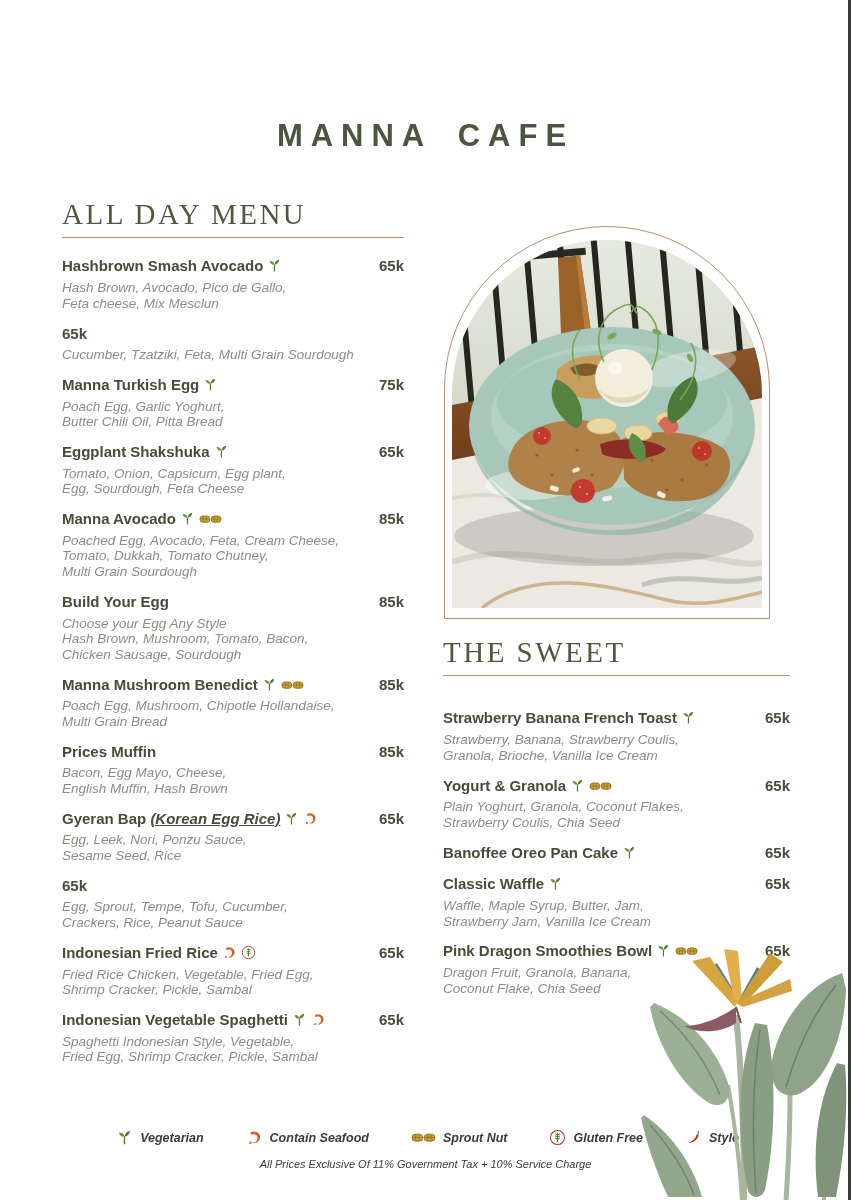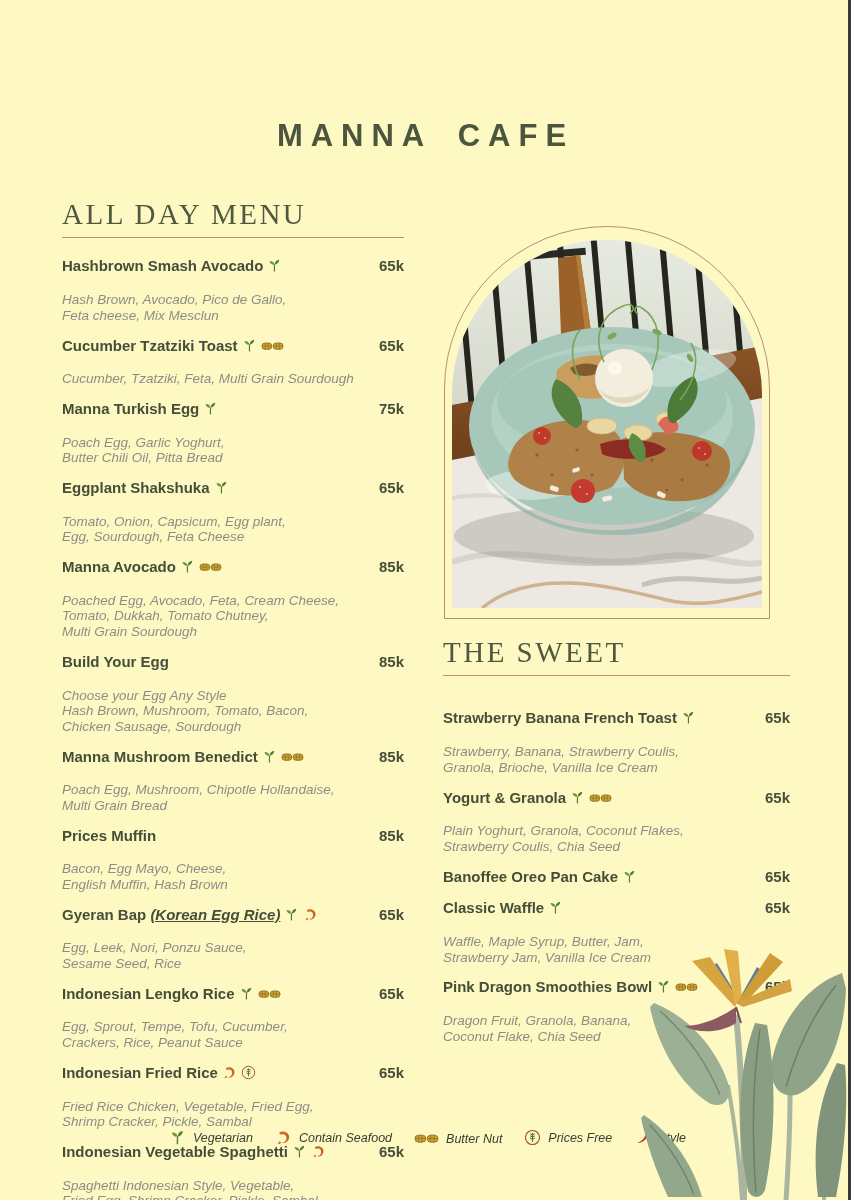--- a/index.html
+++ b/index.html
@@ -1,18 +1,18 @@
 <!DOCTYPE html>
 <html><head>
 <meta charset="utf-8">
 <style>
   html,body { margin:0; padding:0; background:#e9e5dc; }
   .page {
     position:relative; width:851px; height:1200px; margin:0 auto;
-    background:#fef9c3; overflow:hidden;
+    background:#ffffff; overflow:hidden;
     font-family:"Liberation Sans", sans-serif; color:#454E39;
   }
   .edge-right { position:absolute; right:0; top:0; width:3px; height:100%; background:#343d36; }
 
   .brand-title {
     position:absolute; top:118px; left:0; width:100%; text-align:center;
     font-size:31px; font-weight:700; letter-spacing:8px; word-spacing:10px; color:#4C563E;
   }
 
   .col { position:absolute; }
@@ -29,36 +29,36 @@
   .col-right .items { margin-top:33px; }
 
   .menu-item { margin-bottom:13px; }
   .item-head { display:flex; justify-content:space-between; align-items:center; gap:28px; }
   .item-name { font-size:15px; font-weight:700; color:#454E39; line-height:1.25; }
   .item-name .iname-italic { font-style:italic;text-decoration:underline; }
   .item-price { font-size:15px; font-weight:700; color:#454E39; white-space:nowrap; line-height:1.25; }
   .mi-icon { vertical-align:-2px; margin-left:4px; }
   .item-desc {
     font-size:13.5px; font-style:italic; color:#8D8D86; line-height:1.16;
-    margin-top:16px; white-space:pre-line;
+    margin-top:4px; white-space:pre-line;
   }
 
   .arch-outline {
     position:absolute; left:444px; top:226px; width:324px; height:391px;
     border:1.5px solid #B78F6F; border-radius:164px 164px 0 0;
   }
   .arch-photo {
     position:absolute; left:452px; top:240px; width:310px; height:368px;
     border-radius:155px 155px 0 0; overflow:hidden; background:#dfe3d8;
   }
   .arch-photo svg { display:block; }
 
   .legend {
     position:absolute; left:0; top:1129px; width:100%;
-    display:flex; justify-content:center; align-items:flex-end; gap:18px;
+    display:flex; justify-content:center; align-items:center; gap:38px;font-weight:bold;
   }
   .legend-entry { display:flex; align-items:center; gap:7px;
     font-size:12.5px; font-style:italic; color:#383E33; }
 
   .footer-note {
     position:absolute; top:1158px; left:0; width:100%; text-align:center;
     font-size:11px; font-style:italic; color:#383E33;
   }
 
   .flower { position:absolute; right:3px; bottom:0; }
@@ -110,25 +110,20 @@
             <span class="item-name">Hashbrown Smash Avocado<svg width="15" height="15" class="mi-icon">
                 <use href="#sym-veg"></use>
               </svg></span>
             <span class="item-price">65k</span>
           </div>
           <div class="item-desc">Hash Brown, Avocado, Pico de Gallo,
 Feta cheese, Mix Mesclun</div>
         </div>
         <div class="menu-item">
           <div class="item-head">
-            <span class="item-name">Cucumber Tzatziki Toast<svg width="15" height="15" class="mi-icon">
-                <use href="#sym-veg"></use>
-              </svg><svg width="23" height="14" class="mi-icon">
-                <use href="#sym-nut"></use>
-              </svg></span>
             <span class="item-price">65k</span>
           </div>
           <div class="item-desc">Cucumber, Tzatziki, Feta, Multi Grain Sourdough</div>
         </div>
         <div class="menu-item">
           <div class="item-head">
             <span class="item-name">Manna Turkish Egg<svg width="15" height="15" class="mi-icon">
                 <use href="#sym-veg"></use>
               </svg></span>
             <span class="item-price">75k</span>
@@ -195,25 +190,20 @@
               </svg><svg width="15" height="15" class="mi-icon">
                 <use href="#sym-shrimp"></use>
               </svg></span>
             <span class="item-price">65k</span>
           </div>
           <div class="item-desc">Egg, Leek, Nori, Ponzu Sauce,
 Sesame Seed, Rice</div>
         </div>
         <div class="menu-item">
           <div class="item-head">
-            <span class="item-name">Indonesian Lengko Rice<svg width="15" height="15" class="mi-icon">
-                <use href="#sym-veg"></use>
-              </svg><svg width="23" height="14" class="mi-icon">
-                <use href="#sym-nut"></use>
-              </svg></span>
             <span class="item-price">65k</span>
           </div>
           <div class="item-desc">Egg, Sprout, Tempe, Tofu, Cucumber,
 Crackers, Rice, Peanut Sauce</div>
         </div>
         <div class="menu-item">
           <div class="item-head">
             <span class="item-name">Indonesian Fried Rice<svg width="15" height="15" class="mi-icon">
                 <use href="#sym-shrimp"></use>
               </svg><svg width="15" height="15" class="mi-icon">
@@ -425,35 +415,36 @@
       <span class="legend-entry">
         <svg width="17" height="17" class="mi-icon">
           <use href="#sym-shrimp"></use>
         </svg>
         <span>Contain Seafood</span>
       </span>
       <span class="legend-entry">
         <svg width="25" height="15" class="mi-icon">
           <use href="#sym-nut"></use>
         </svg>
-        <span>Butter Nut</span>
+        <span>Sprout Nut</span>
       </span>
       <span class="legend-entry">
         <svg width="17" height="17" class="mi-icon">
           <use href="#sym-gf"></use>
         </svg>
-        <span>Prices Free</span>
+        <span>Gluten Free</span>
       </span>
       <span class="legend-entry">
         <svg width="17" height="17" class="mi-icon">
           <use href="#sym-chili"></use>
         </svg>
         <span>Style</span>
       </span>
     </div>
+  <div class="footer-note">All Prices Exclusive Of 11% Government Tax + 10% Service Charge</div>
 
   <svg class="flower" width="208" height="255" viewBox="0 0 208 255">
     <g stroke="#a9b59e" fill="none">
       <path d="M150 150 C150 190 148 225 146 255" stroke-width="5"></path>
       <path d="M88 140 C95 180 100 220 102 255" stroke-width="4"></path>
       <path d="M96 70 C100 110 104 180 104 255" stroke-width="6"></path>
       <path d="M188 150 C186 190 184 225 184 255" stroke-width="4"></path>
     </g>
     <path d="M202 28 C168 40 139 75 131 120 C130 141 140 153 156 150 C186 139 204 94 206 44 Z" fill="#8EA387"></path>
     <path d="M196 40 C174 68 157 104 146 142" stroke="#6D8066" stroke-width="1.5" fill="none"></path>

